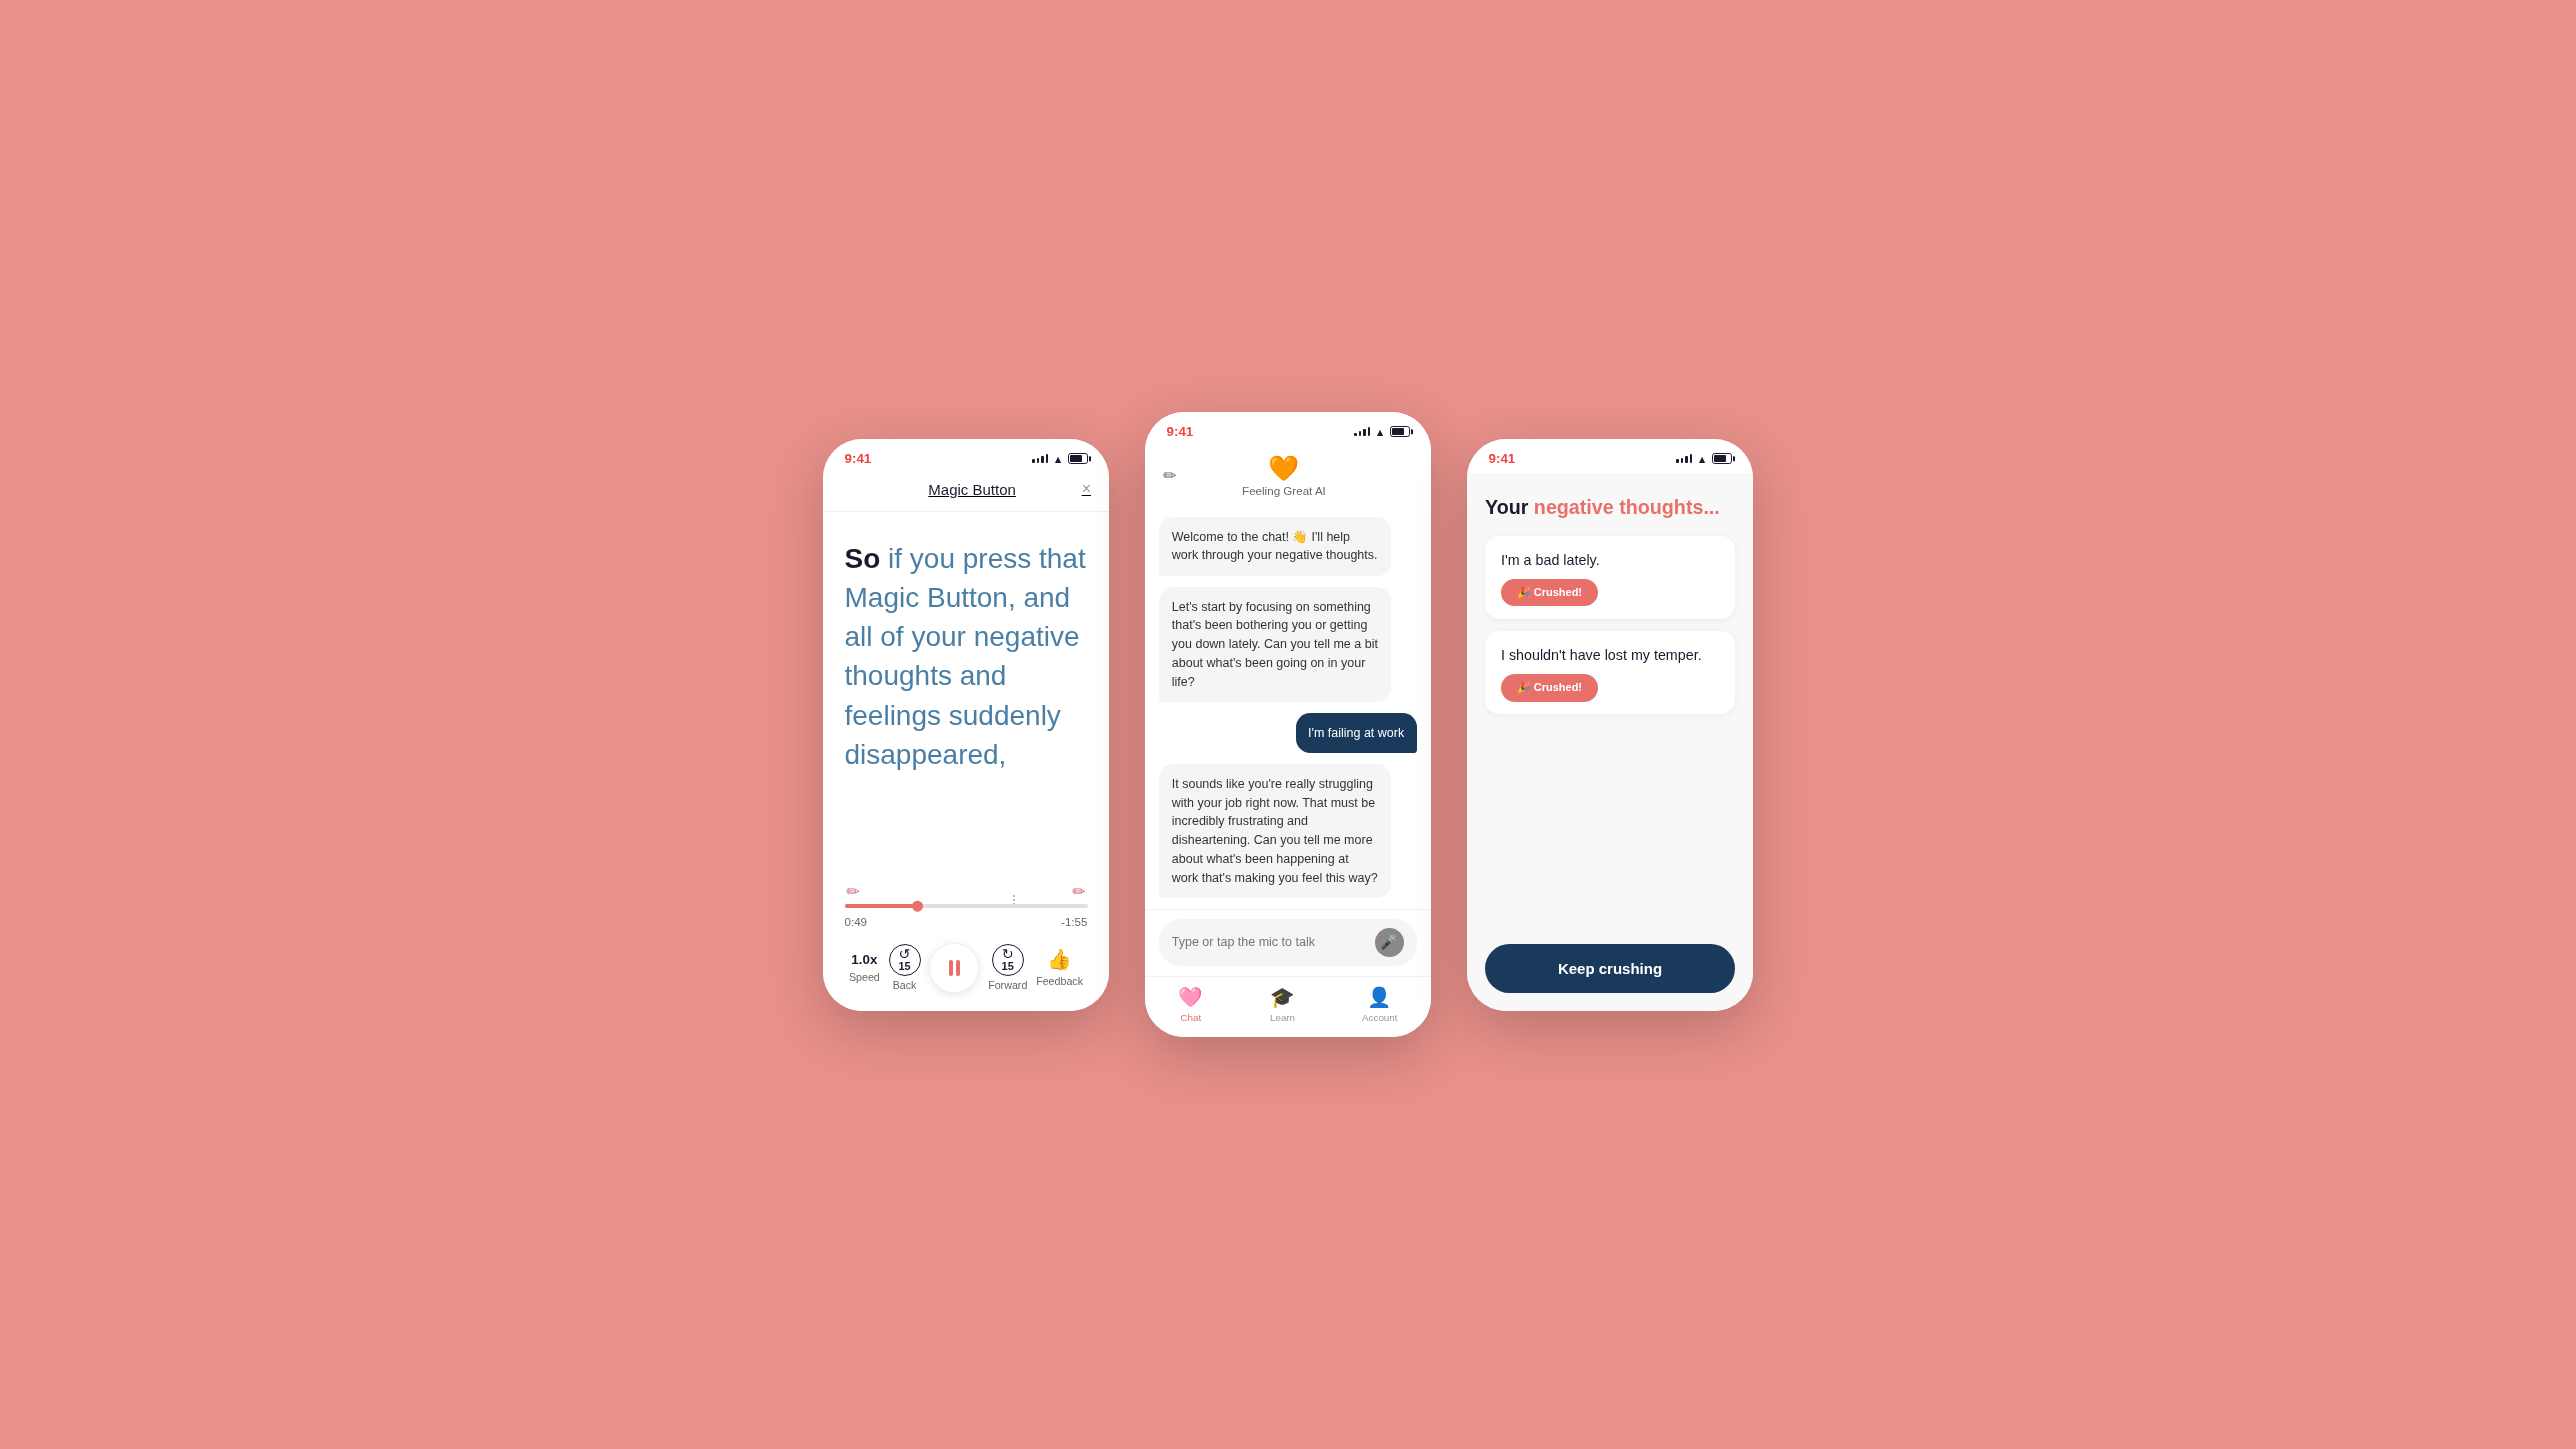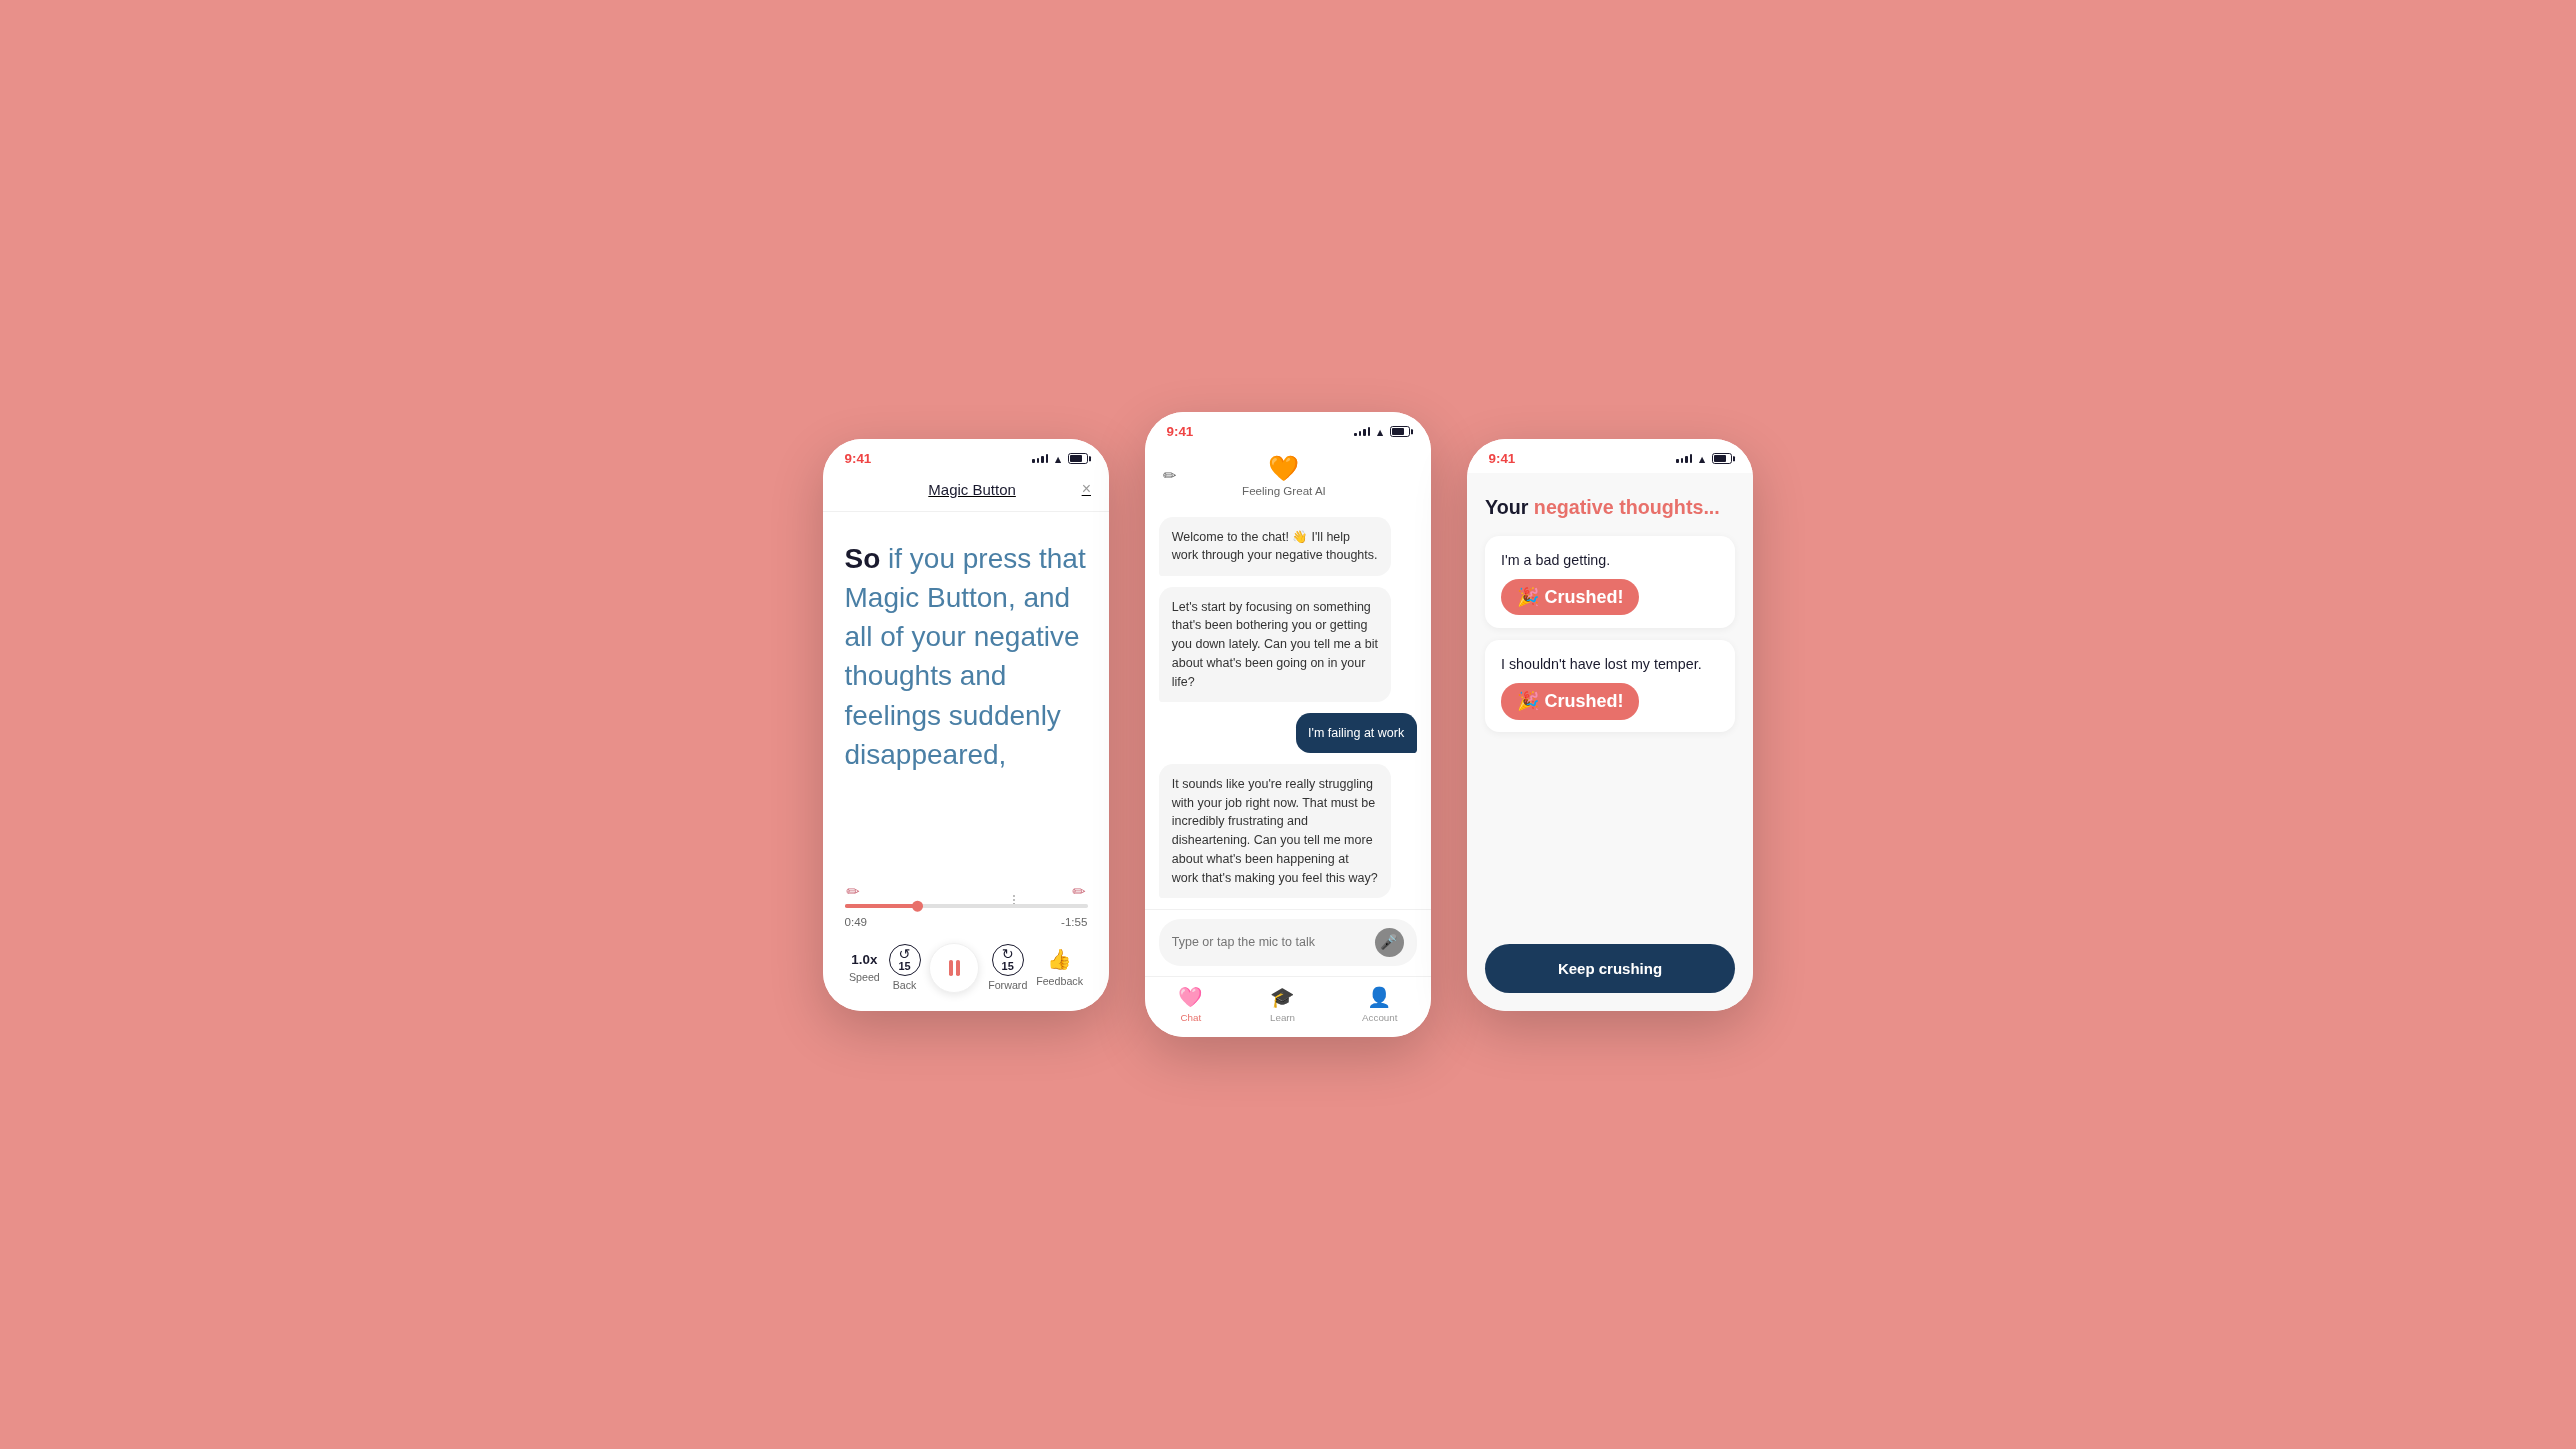--- a/index.html
+++ b/index.html
@@ -414,21 +414,21 @@
       color: #1a1a2e;
       margin-bottom: 10.7px;
       font-weight: 400;
     }
     .crushed-btn {
       background: #e8706a;
       color: #fff;
       border: none;
       border-radius: 18px;
       padding: 7.2px 16px;
-      font-size: 18px;
+      font-size: 11px;
       font-weight: 600;
       cursor: pointer;
       display: inline-flex;
       align-items: center;
       gap: 5.4px;
     }
     .belief-btn {
       background: #eef2f8;
       color: #1a3a5c;
       border: none;
@@ -632,21 +632,21 @@
           </div>
         </div>
       </div>
 
       <div class="phone3-content">
         <div class="phone3-header-text">
           <span>Your </span><span class="pink">negative thoughts...</span>
         </div>
 
         <div class="thought-card">
-          <div class="thought-text">I'm a bad getting.</div>
+          <div class="thought-text">I'm a bad lately.</div>
           <button class="crushed-btn">🎉 Crushed!</button>
         </div>
 
         <div class="thought-card">
           <div class="thought-text">I shouldn't have lost my temper.</div>
           <button class="crushed-btn">🎉 Crushed!</button>
         </div>
 
 
         <button class="keep-crushing-btn">Keep crushing</button>

